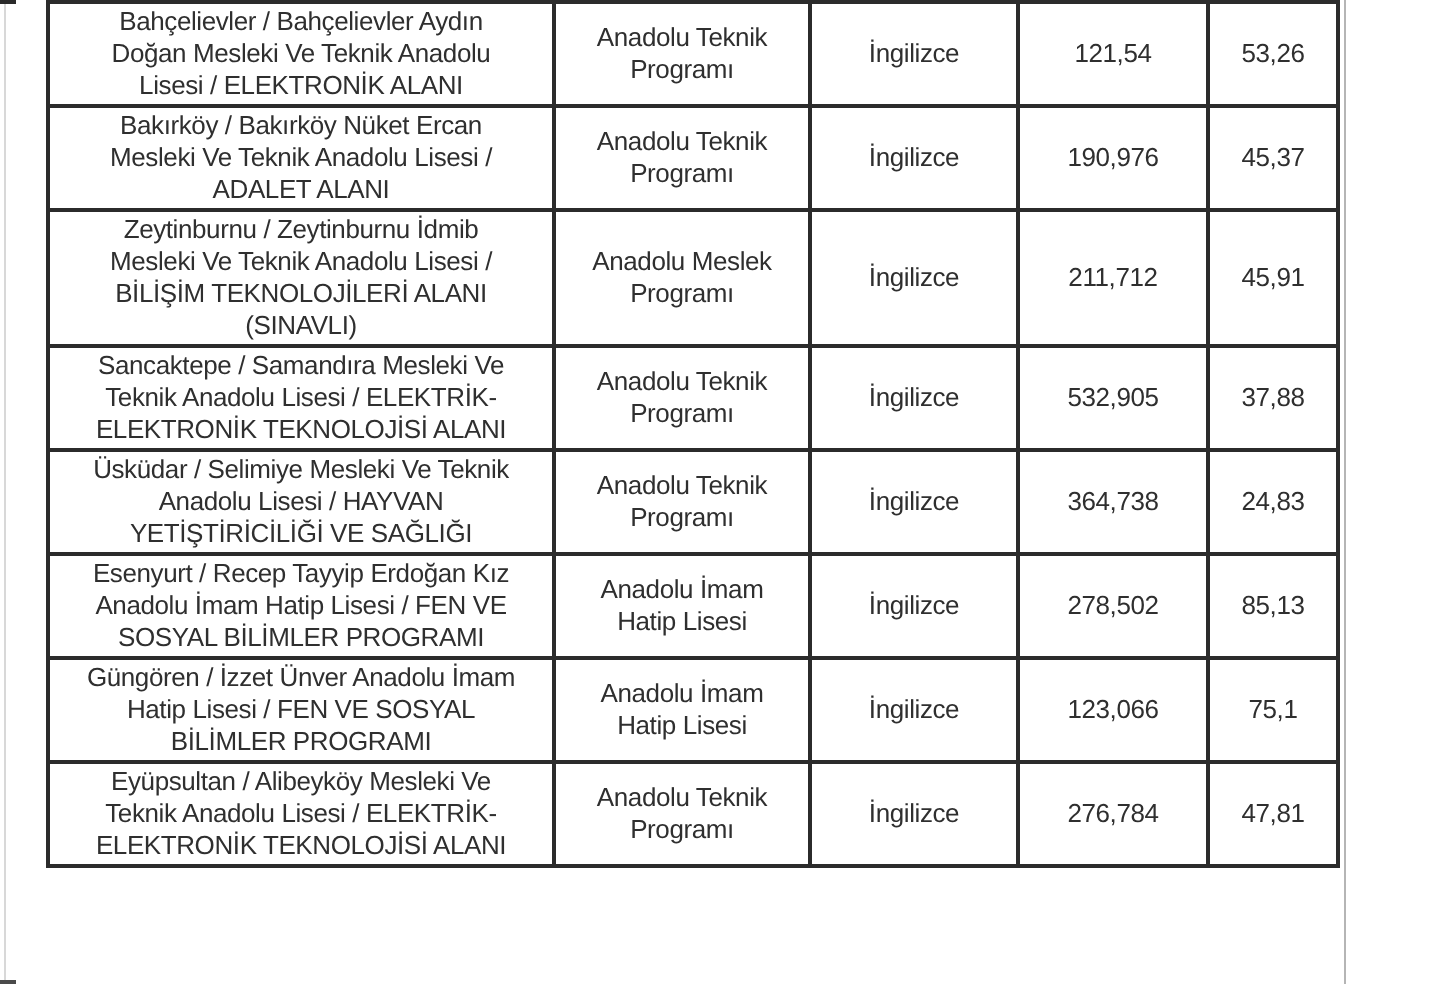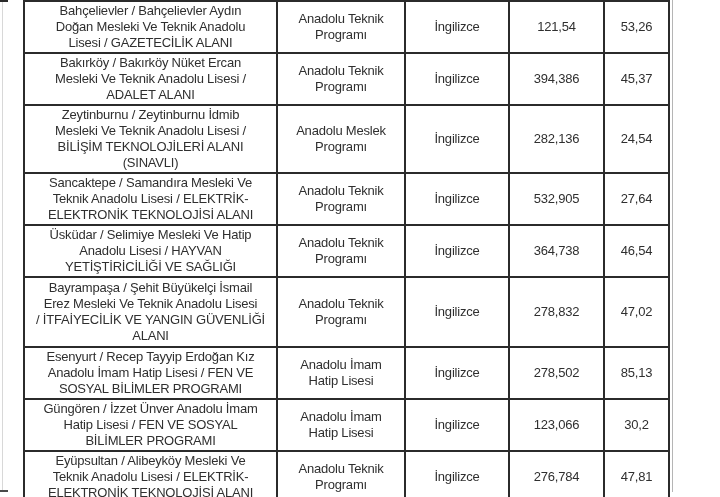--- a/index.html
+++ b/index.html
@@ -73,98 +73,87 @@
       <col style="width:253px">
       <col style="width:128px">
       <col style="width:104px">
       <col style="width:95px">
       <col style="width:65px">
     </colgroup>
     <tbody>
       <tr class="r1">
         <td>Bahçelievler / Bahçelievler Aydın
 Doğan Mesleki Ve Teknik Anadolu
-Lisesi / GAZETECİLİK ALANI</td>
+Lisesi / ELEKTRONİK ALANI</td>
         <td>Anadolu Teknik
 Programı</td>
         <td>İngilizce</td>
         <td>121,54</td>
         <td>53,26</td>
       </tr>
       <tr class="r2">
         <td>Bakırköy / Bakırköy Nüket Ercan
 Mesleki Ve Teknik Anadolu Lisesi /
 ADALET ALANI</td>
         <td>Anadolu Teknik
 Programı</td>
         <td>İngilizce</td>
-        <td>394,386</td>
+        <td>190,976</td>
         <td>45,37</td>
       </tr>
       <tr class="r3">
         <td>Zeytinburnu / Zeytinburnu İdmib
 Mesleki Ve Teknik Anadolu Lisesi /
 BİLİŞİM TEKNOLOJİLERİ ALANI
 (SINAVLI)</td>
         <td>Anadolu Meslek
 Programı</td>
         <td>İngilizce</td>
-        <td>282,136</td>
-        <td>24,54</td>
+        <td>211,712</td>
+        <td>45,91</td>
       </tr>
       <tr class="r4">
         <td>Sancaktepe / Samandıra Mesleki Ve
 Teknik Anadolu Lisesi / ELEKTRİK-
 ELEKTRONİK TEKNOLOJİSİ ALANI</td>
         <td>Anadolu Teknik
 Programı</td>
         <td>İngilizce</td>
         <td>532,905</td>
-        <td>27,64</td>
+        <td>37,88</td>
       </tr>
       <tr class="r5">
-        <td>Üsküdar / Selimiye Mesleki Ve Hatip
+        <td>Üsküdar / Selimiye Mesleki Ve Teknik
 Anadolu Lisesi / HAYVAN
 YETİŞTİRİCİLİĞİ VE SAĞLIĞI</td>
         <td>Anadolu Teknik
 Programı</td>
         <td>İngilizce</td>
         <td>364,738</td>
-        <td>46,54</td>
-      </tr>
-      <tr class="r6">
-        <td>Bayrampaşa / Şehit Büyükelçi İsmail
-Erez Mesleki Ve Teknik Anadolu Lisesi
-/ İTFAİYECİLİK VE YANGIN GÜVENLİĞİ
-ALANI</td>
-        <td>Anadolu Teknik
-Programı</td>
-        <td>İngilizce</td>
-        <td>278,832</td>
-        <td>47,02</td>
+        <td>24,83</td>
       </tr>
       <tr class="r7">
         <td>Esenyurt / Recep Tayyip Erdoğan Kız
 Anadolu İmam Hatip Lisesi / FEN VE
 SOSYAL BİLİMLER PROGRAMI</td>
         <td>Anadolu İmam
 Hatip Lisesi</td>
         <td>İngilizce</td>
         <td>278,502</td>
         <td>85,13</td>
       </tr>
       <tr class="r8">
         <td>Güngören / İzzet Ünver Anadolu İmam
 Hatip Lisesi / FEN VE SOSYAL
 BİLİMLER PROGRAMI</td>
         <td>Anadolu İmam
 Hatip Lisesi</td>
         <td>İngilizce</td>
         <td>123,066</td>
-        <td>30,2</td>
+        <td>75,1</td>
       </tr>
       <tr class="r9">
         <td>Eyüpsultan / Alibeyköy Mesleki Ve
 Teknik Anadolu Lisesi / ELEKTRİK-
 ELEKTRONİK TEKNOLOJİSİ ALANI</td>
         <td>Anadolu Teknik
 Programı</td>
         <td>İngilizce</td>
         <td>276,784</td>
         <td>47,81</td>

